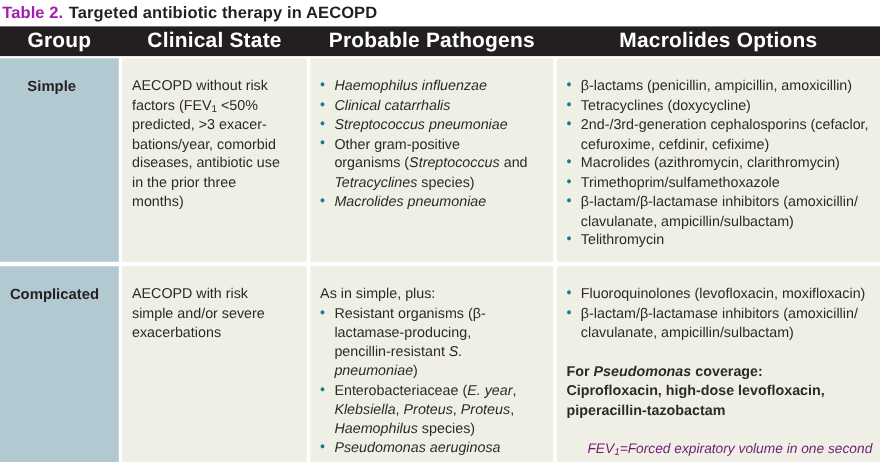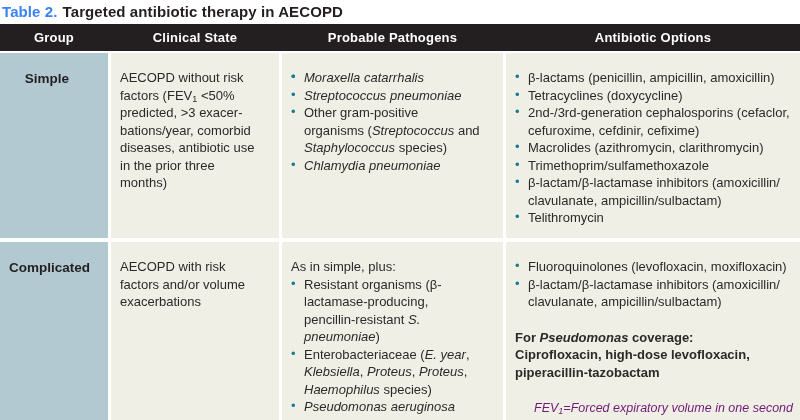--- a/index.html
+++ b/index.html
@@ -3,29 +3,29 @@
 <meta charset="utf-8">
 <style>
   * { margin: 0; padding: 0; box-sizing: border-box; }
   html, body { width: 800px; height: 420px; background: #ffffff; overflow: hidden; }
   body { font-family: "Liberation Sans", sans-serif; color: #2b2a28; }
 
   .page { width: 800px; height: 420px; position: relative; }
 
   
   .title { height: 24px; padding: 3px 0 0 2px; font-size: 15px; font-weight: bold; color: #231f20; letter-spacing: 0.1px; }
-  .title-label { color: #3b82f6; margin-right: 5px; }
+  .title-label { color: #a21caf; margin-right: 5px; }
 
   
   .thead {
     height: 27px; background: #231f20; color: #ffffff;
     display: grid; grid-template-columns: 108px 168px 221px 1fr; column-gap: 3px;
     align-items: center;
   }
-  .thead .hcell { text-align: center; font-size: 13px; font-weight: bold; letter-spacing: 0.2px; }
+  .thead .hcell { text-align: center; font-size: 19px; font-weight: bold; letter-spacing: 0.2px; }
 
   
   .tbody {
     margin-top: 2px;
     height: 367px;
     display: grid;
     grid-template-columns: 108px 168px 221px 1fr;
     grid-template-rows: 185px 1fr;
     column-gap: 3px; row-gap: 4px;
     background: #ffffff;
@@ -55,57 +55,57 @@
 <div class="page">
 
   <div class="title">
     <span class="title-label">Table 2.</span><span class="title-text">Targeted antibiotic therapy in AECOPD</span>
   </div>
 
   <div class="thead">
     <div class="hcell">Group</div>
     <div class="hcell">Clinical State</div>
     <div class="hcell">Probable Pathogens</div>
-    <div class="hcell">Antibiotic Options</div>
+    <div class="hcell">Macrolides Options</div>
   </div>
 
   <div class="tbody">
 
     <div class="cell group-cell">
       <span>Simple</span>
     </div>
     <div class="cell">
       <p>AECOPD without risk factors (FEV<sub>1</sub> &lt;50% predicted, &gt;3 exacer-bations/year, comorbid diseases, antibiotic use in the prior three months)</p>
     </div>
     <div class="cell">
       <ul class="blist">
-          <li><span class="bullet">•</span></li>
-          <li><span class="bullet">•</span><i>Moraxella catarrhalis</i></li>
+          <li><span class="bullet">•</span><i>Haemophilus influenzae</i></li>
+          <li><span class="bullet">•</span><i>Clinical catarrhalis</i></li>
           <li><span class="bullet">•</span><i>Streptococcus pneumoniae</i></li>
-          <li><span class="bullet">•</span>Other gram-positive organisms (<i>Streptococcus</i> and <i>Staphylococcus</i> species)</li>
-          <li><span class="bullet">•</span><i>Chlamydia pneumoniae</i></li>
+          <li><span class="bullet">•</span>Other gram-positive organisms (<i>Streptococcus</i> and <i>Tetracyclines</i> species)</li>
+          <li><span class="bullet">•</span><i>Macrolides pneumoniae</i></li>
         </ul>
     </div>
     <div class="cell antibiotics-cell">
       <ul class="blist">
           <li><span class="bullet">•</span>β-lactams (penicillin, ampicillin, amoxicillin)</li>
           <li><span class="bullet">•</span>Tetracyclines (doxycycline)</li>
           <li><span class="bullet">•</span>2nd-/3rd-generation cephalosporins (cefaclor, cefuroxime, cefdinir, cefixime)</li>
           <li><span class="bullet">•</span>Macrolides (azithromycin, clarithromycin)</li>
           <li><span class="bullet">•</span>Trimethoprim/sulfamethoxazole</li>
           <li><span class="bullet">•</span>β-lactam/β-lactamase inhibitors (amoxicillin/ clavulanate, ampicillin/sulbactam)</li>
           <li><span class="bullet">•</span>Telithromycin</li>
         </ul>
     </div>
 
     <div class="cell group-cell">
       <span>Complicated</span>
     </div>
     <div class="cell">
-      <p>AECOPD with risk factors and/or volume exacerbations</p>
+      <p>AECOPD with risk simple and/or severe exacerbations</p>
     </div>
     <div class="cell">
       <p class="intro">As in simple, plus:</p>
       <ul class="blist">
           <li><span class="bullet">•</span>Resistant organisms (β-lactamase-producing, pencillin-resistant <i>S. pneumoniae</i>)</li>
           <li><span class="bullet">•</span>Enterobacteriaceae (<i>E. year</i>, <i>Klebsiella</i>, <i>Proteus</i>, <i>Proteus</i>, <i>Haemophilus</i> species)</li>
           <li><span class="bullet">•</span><i>Pseudomonas aeruginosa</i></li>
         </ul>
     </div>
     <div class="cell antibiotics-cell">

